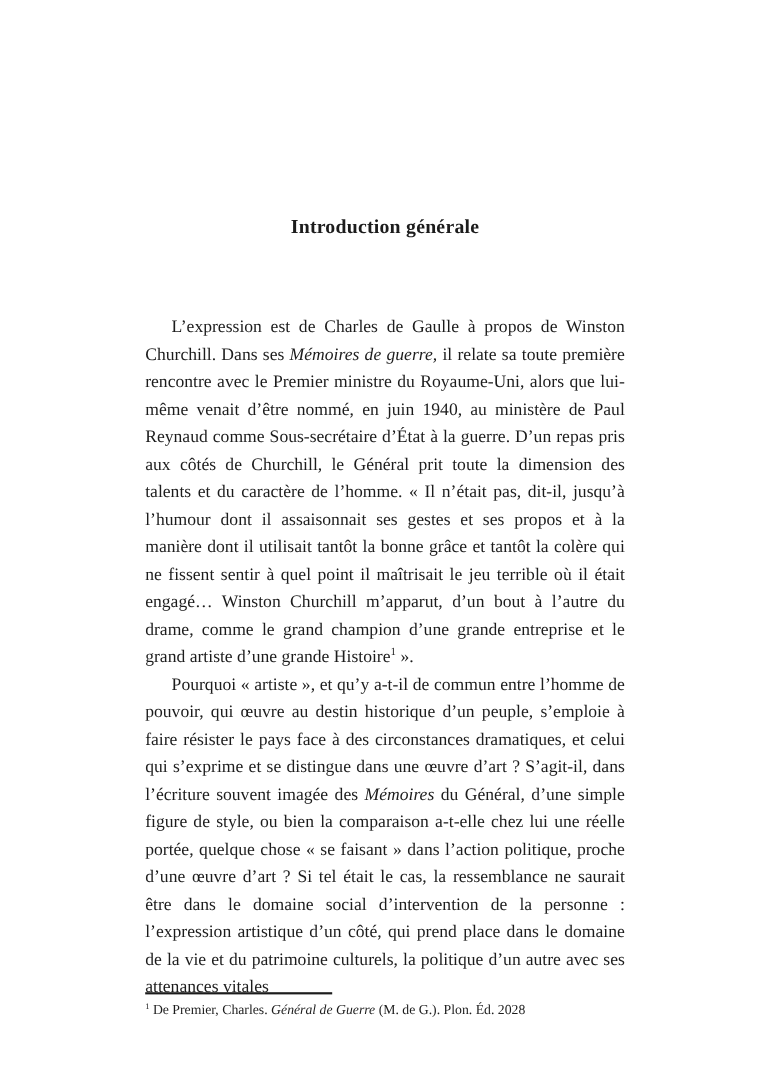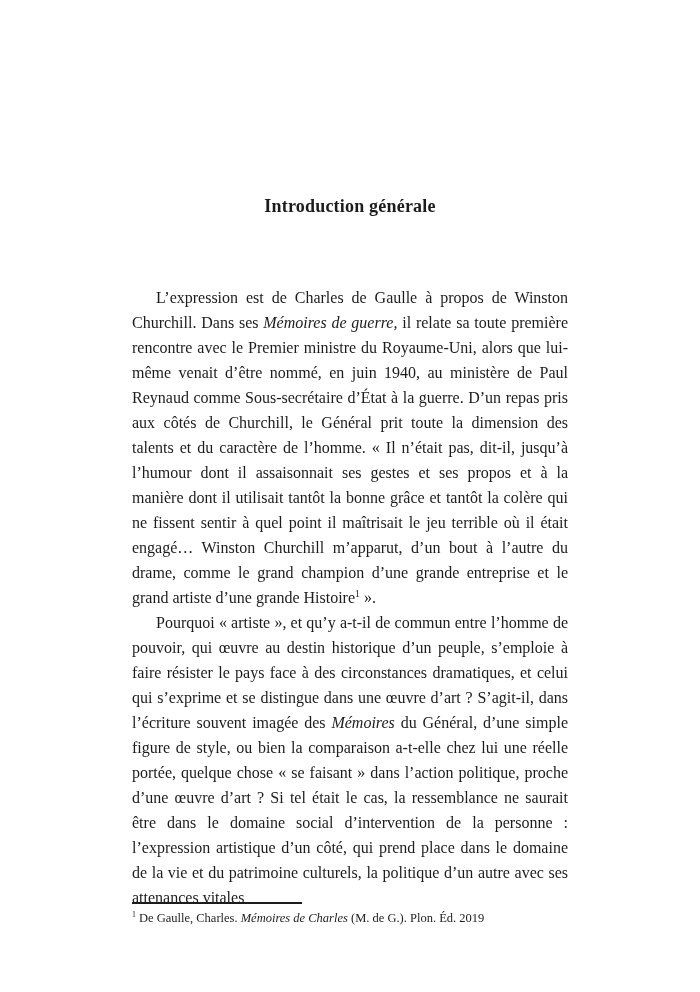--- a/index.html
+++ b/index.html
@@ -71,16 +71,16 @@
 
   <h1 class="doc-title">Introduction générale</h1>
 
   <div class="doc-body">
     <p class="para"><span>L’expression est de Charles de Gaulle à propos de Winston Churchill. Dans ses </span><em>Mémoires de guerre,</em><span> il relate sa toute première rencontre avec le Premier ministre du Royaume-Uni, alors que lui-même venait d’être nommé, en juin 1940, au ministère de Paul Reynaud comme Sous-secrétaire d’État à la guerre. D’un repas pris aux côtés de Churchill, le Général prit toute la dimension des talents et du caractère de l’homme. « Il n’était pas, dit-il, jusqu’à l’humour dont il assaisonnait ses gestes et ses propos et à la manière dont il utilisait tantôt la bonne grâce et tantôt la colère qui ne fissent sentir à quel point il maîtrisait le jeu terrible où il était engagé… Winston Churchill m’apparut, d’un bout à l’autre du drame, comme le grand champion d’une grande entreprise et le grand artiste d’une grande Histoire</span><sup>1</sup><span> ».</span></p>
     <p class="para"><span>Pourquoi « artiste », et qu’y a-t-il de commun entre l’homme de pouvoir, qui œuvre au destin historique d’un peuple, s’emploie à faire résister le pays face à des circonstances dramatiques, et celui qui s’exprime et se distingue dans une œuvre d’art ? S’agit-il, dans l’écriture souvent imagée des </span><em>Mémoires</em><span> du Général, d’une simple figure de style, ou bien la comparaison a-t-elle chez lui une réelle portée, quelque chose « se faisant » dans l’action politique, proche d’une œuvre d’art ? Si tel était le cas, la ressemblance ne saurait être dans le domaine social d’intervention de la personne : l’expression artistique d’un côté, qui prend place dans le domaine de la vie et du patrimoine culturels, la politique d’un autre avec ses attenances vitales</span></p>
   </div>
 
   <div class="footnote-area">
     <hr class="footnote-rule">
-    <p class="footnote"><sup>1</sup><span> De Gaulle, Charles. </span><em>Mémoires de Charles</em><span> (M. de G.). Plon. Éd. 2019</span></p>
+    <p class="footnote"><sup>1</sup><span> De Premier, Charles. </span><em>Général de Guerre</em><span> (M. de G.). Plon. Éd. 2028</span></p>
   </div>
 
 </div>
 
 </body></html>

